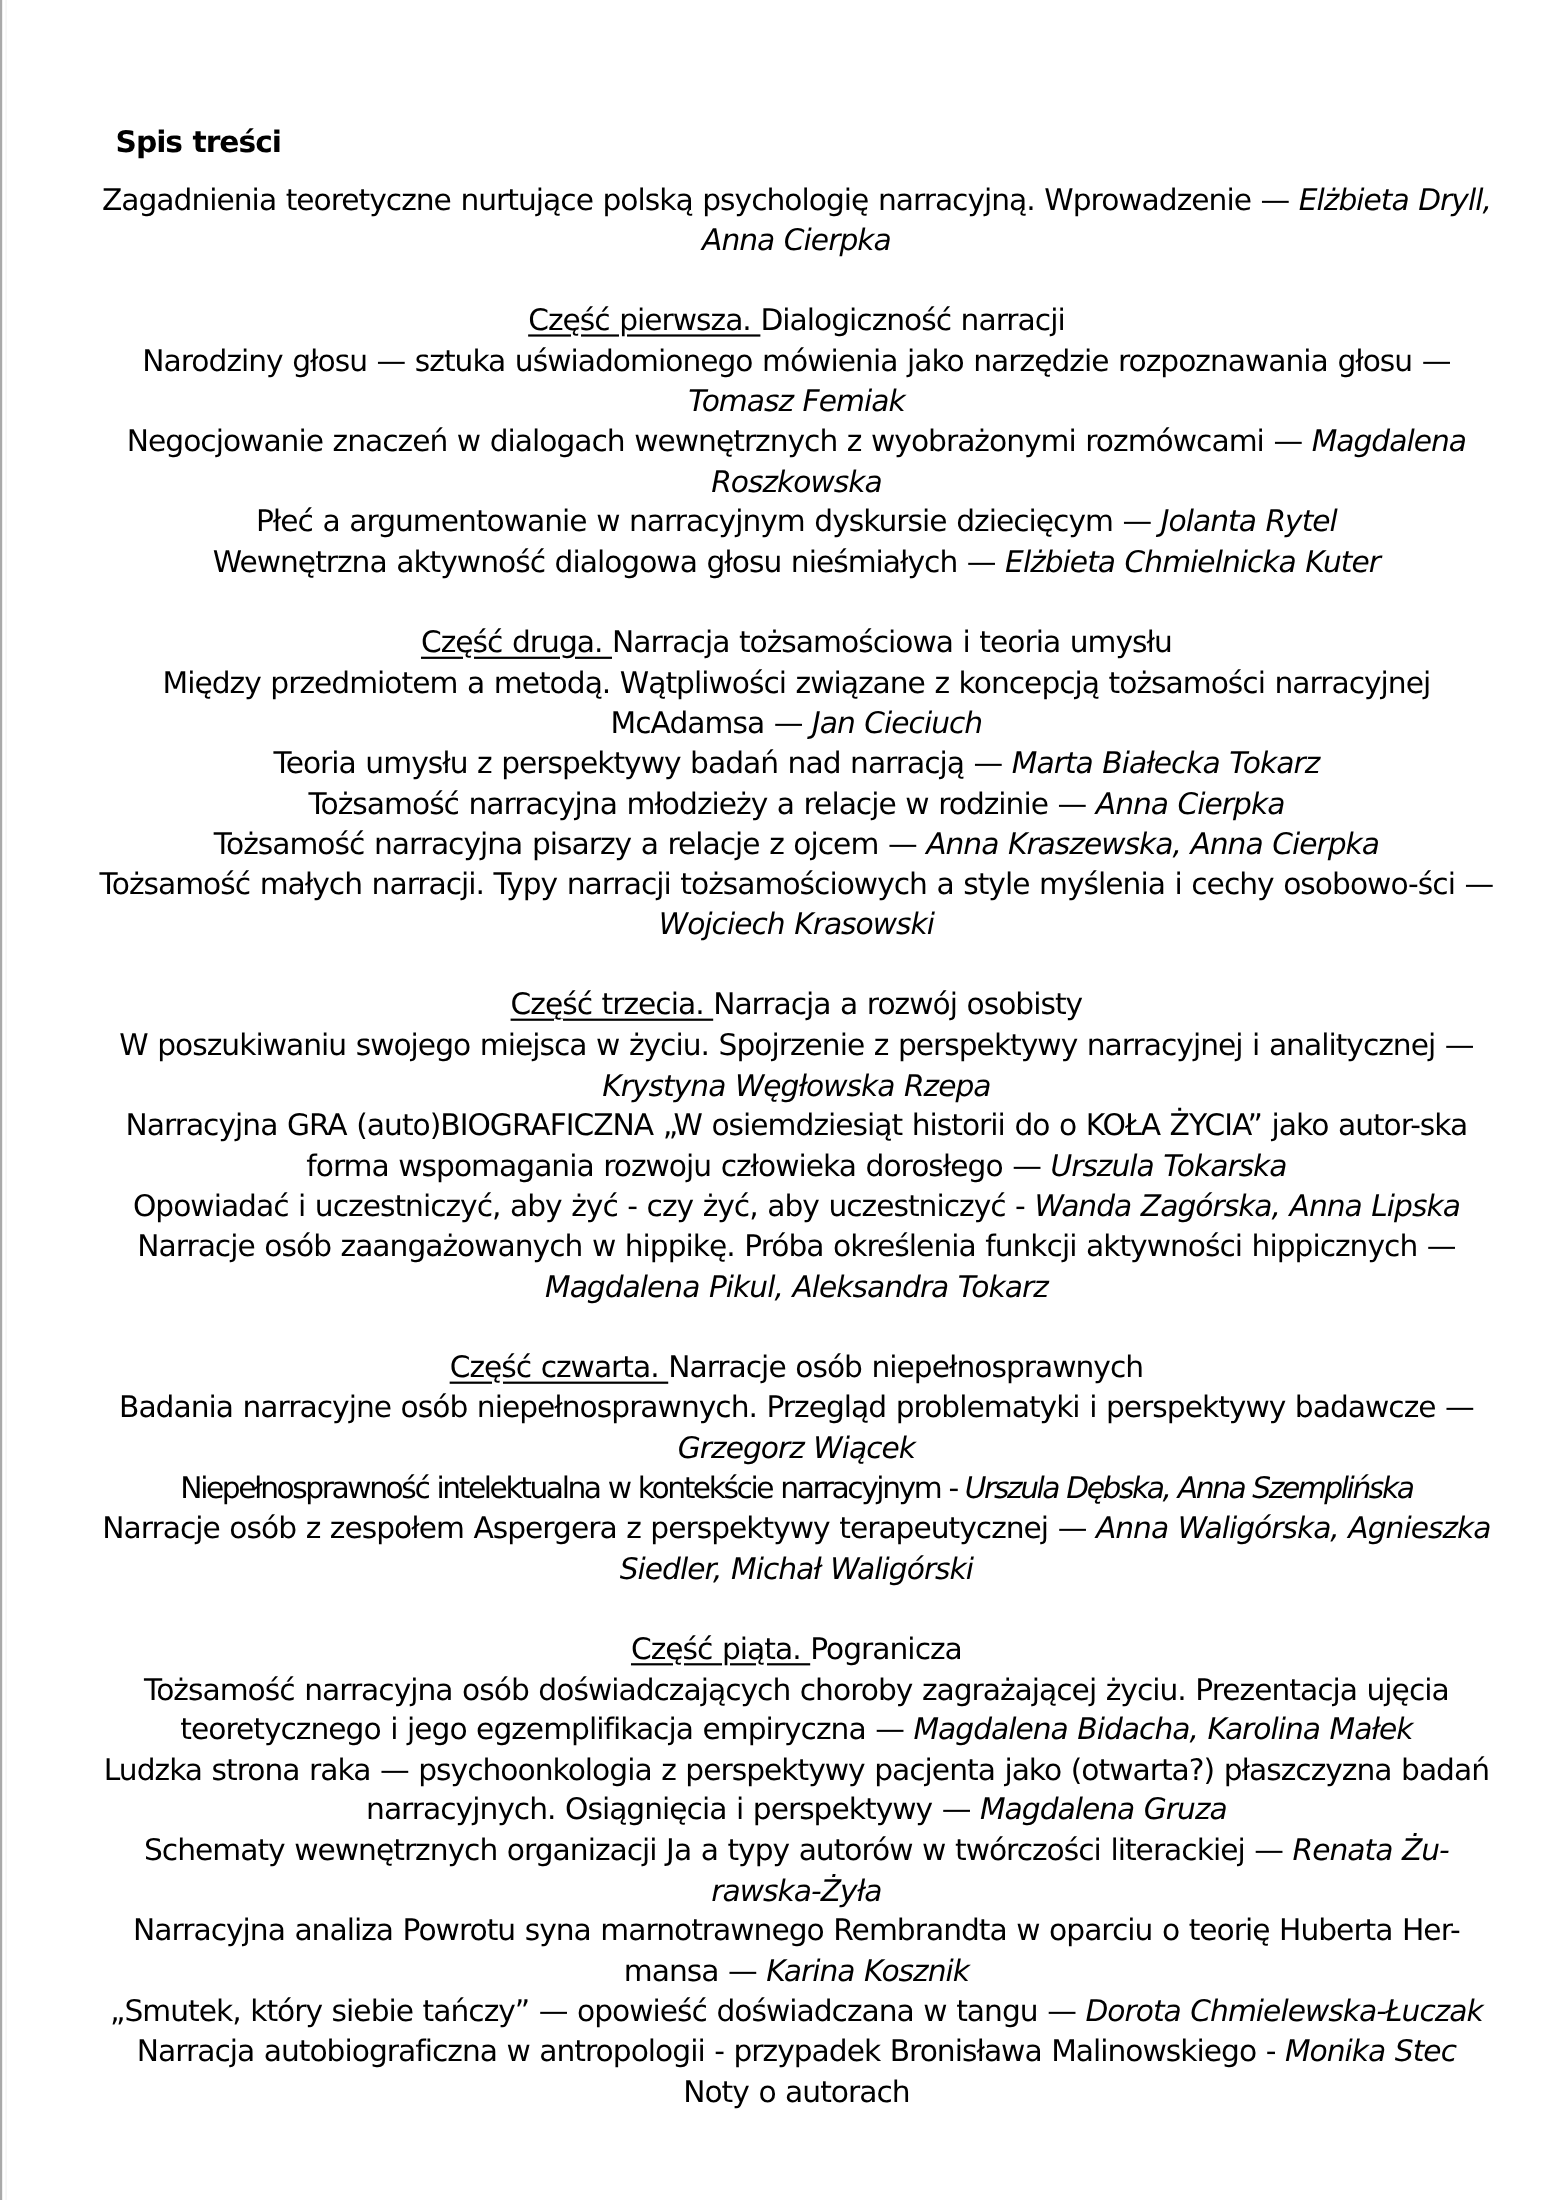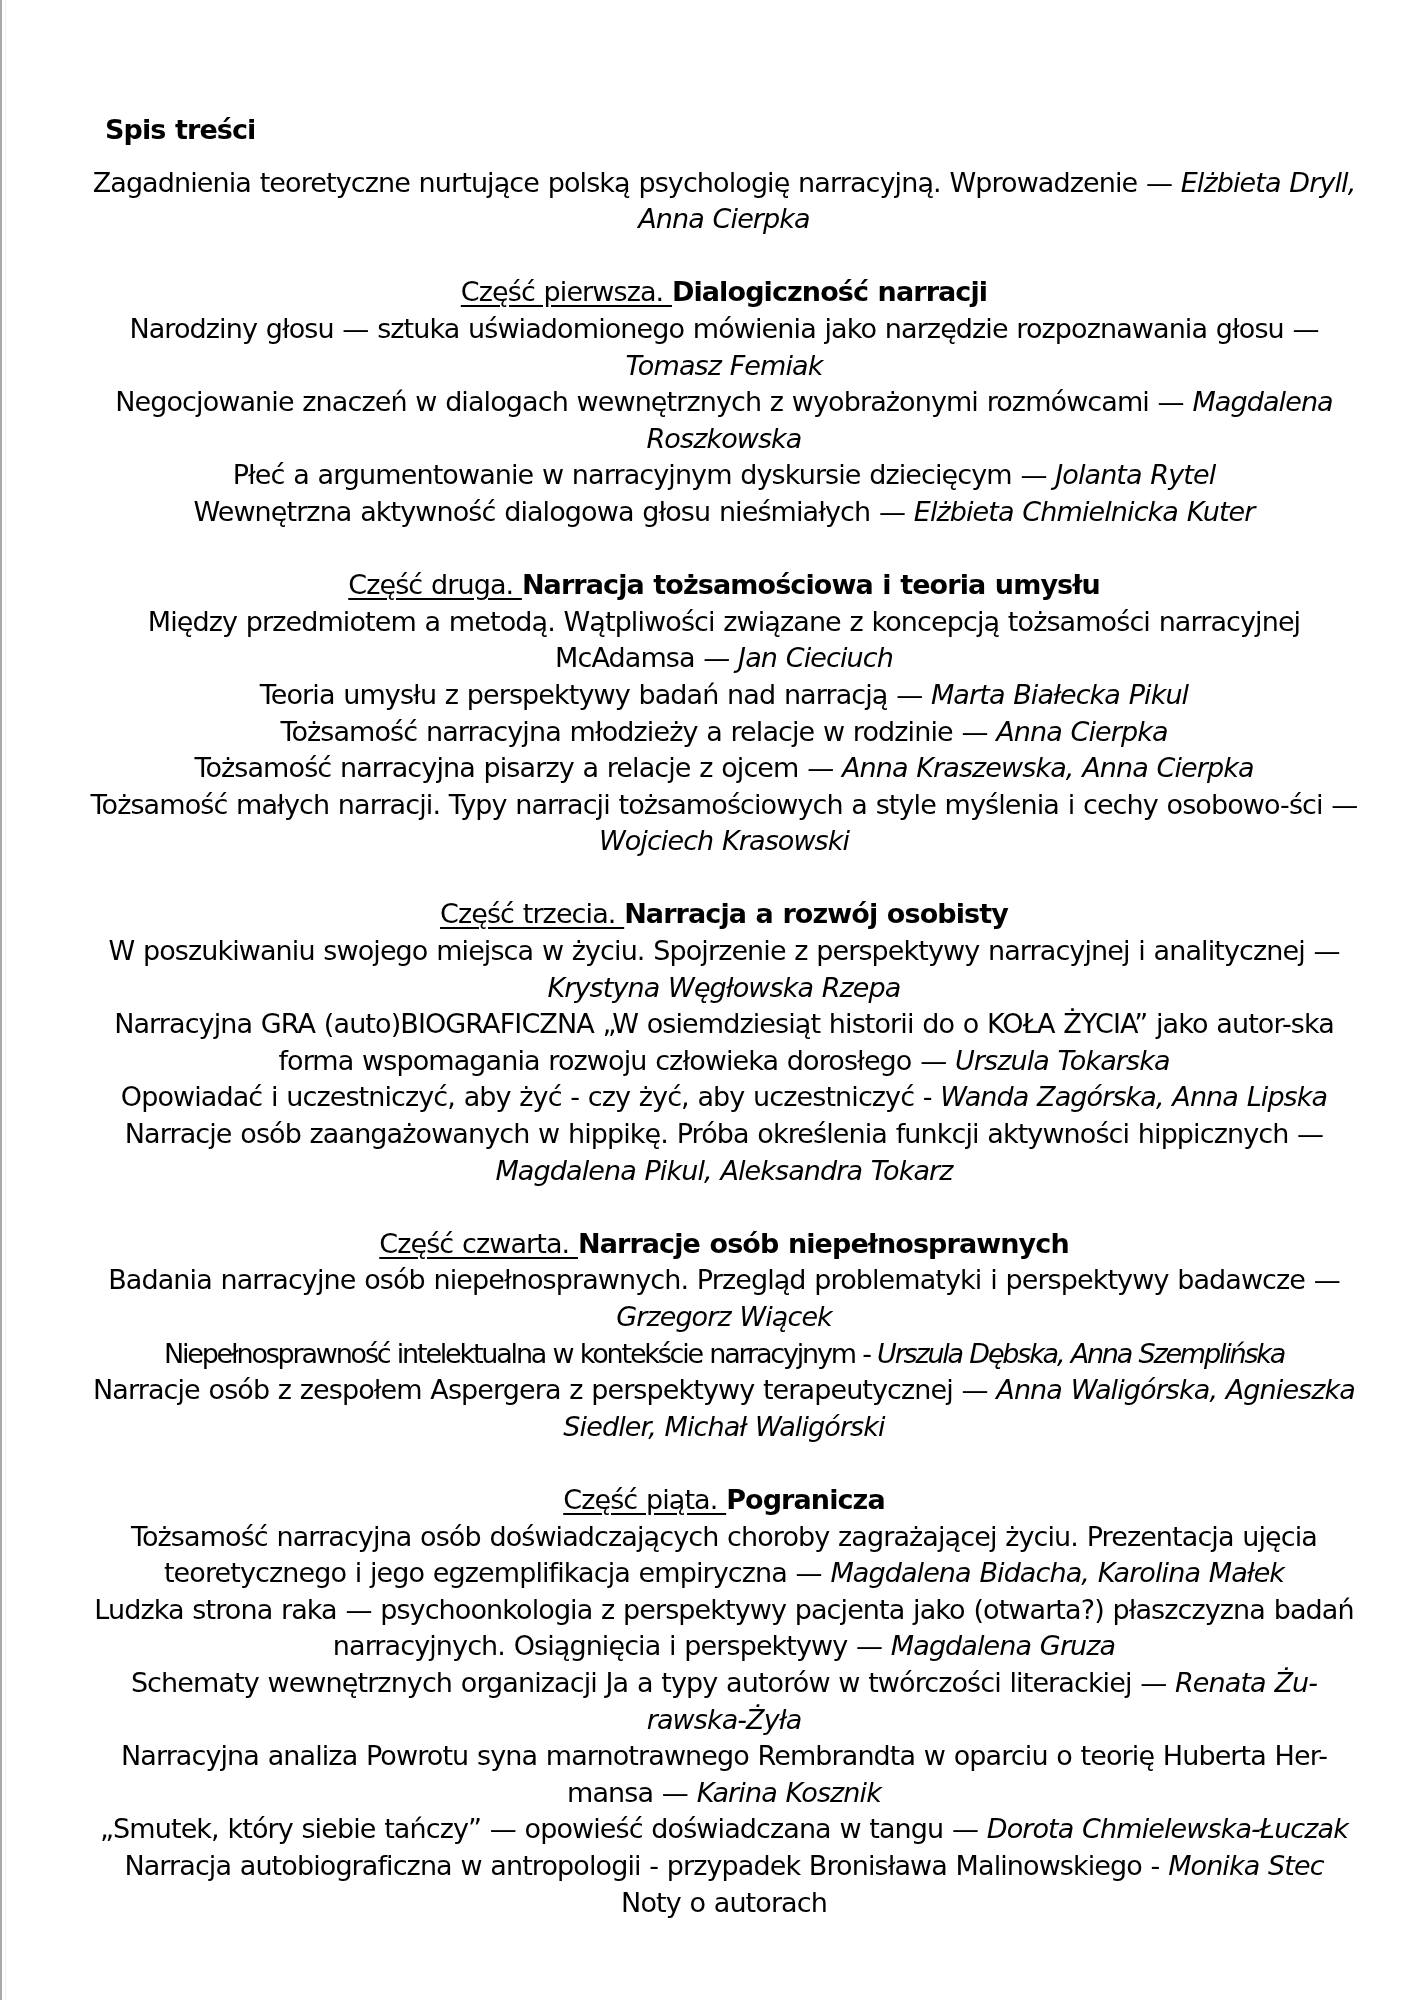--- a/index.html
+++ b/index.html
@@ -41,21 +41,21 @@
     font-weight: bold;
     margin: 16px;
   }
   .entry {
     margin: 0;
     text-align: center;
   }
   .author { font-style: italic; }
   .section { margin-top: 36.6px; }
   .part-label { text-decoration: underline; text-underline-offset: 4px; }
-  .part-title { font-weight: bold; }
+  .part-title { font-weight: normal; }
   .squeeze { letter-spacing: -2.2px; }
 </style>
 </head>
 <body>
 
 <div class="page-edge"></div>
 <div class="page-edge-inner"></div>
 
 <div class="toc">
   <p class="toc-title">Spis treści</p>
@@ -66,21 +66,21 @@
     <p class="entry"><span class="part-label">Część pierwsza. </span><span class="part-title">Dialogiczność narracji</span></p>
     <p class="entry"><span>Narodziny głosu — sztuka uświadomionego mówienia jako narzędzie rozpoznawania głosu — </span><span class="author">Tomasz Femiak</span></p>
     <p class="entry"><span>Negocjowanie znaczeń w dialogach wewnętrznych z wyobrażonymi rozmówcami — </span><span class="author">Magdalena Roszkowska</span></p>
     <p class="entry"><span>Płeć a argumentowanie w narracyjnym dyskursie dziecięcym — </span><span class="author">Jolanta Rytel</span></p>
     <p class="entry"><span>Wewnętrzna aktywność dialogowa głosu nieśmiałych — </span><span class="author">Elżbieta Chmielnicka Kuter</span></p>
   </div>
 
   <div class="section">
     <p class="entry"><span class="part-label">Część druga. </span><span class="part-title">Narracja tożsamościowa i teoria umysłu</span></p>
     <p class="entry"><span>Między przedmiotem a metodą. Wątpliwości związane z koncepcją tożsamości narracyjnej McAdamsa — </span><span class="author">Jan Cieciuch</span></p>
-    <p class="entry"><span>Teoria umysłu z perspektywy badań nad narracją — </span><span class="author">Marta Białecka Pikul</span></p>
+    <p class="entry"><span>Teoria umysłu z perspektywy badań nad narracją — </span><span class="author">Marta Białecka Tokarz</span></p>
     <p class="entry"><span>Tożsamość narracyjna młodzieży a relacje w rodzinie — </span><span class="author">Anna Cierpka</span></p>
     <p class="entry"><span>Tożsamość narracyjna pisarzy a relacje z ojcem — </span><span class="author">Anna Kraszewska, Anna Cierpka</span></p>
     <p class="entry"><span>Tożsamość małych narracji. Typy narracji tożsamościowych a style myślenia i cechy osobowo-ści — </span><span class="author">Wojciech Krasowski</span></p>
   </div>
 
   <div class="section">
     <p class="entry"><span class="part-label">Część trzecia. </span><span class="part-title">Narracja a rozwój osobisty</span></p>
     <p class="entry"><span>W poszukiwaniu swojego miejsca w życiu. Spojrzenie z perspektywy narracyjnej i analitycznej — </span><span class="author">Krystyna Węgłowska Rzepa</span></p>
     <p class="entry"><span>Narracyjna GRA (auto)BIOGRAFICZNA „W osiemdziesiąt historii do o KOŁA ŻYCIA” jako autor-ska forma wspomagania rozwoju człowieka dorosłego — </span><span class="author">Urszula Tokarska</span></p>
     <p class="entry"><span>Opowiadać i uczestniczyć, aby żyć - czy żyć, aby uczestniczyć - </span><span class="author">Wanda Zagórska, Anna Lipska</span></p>

